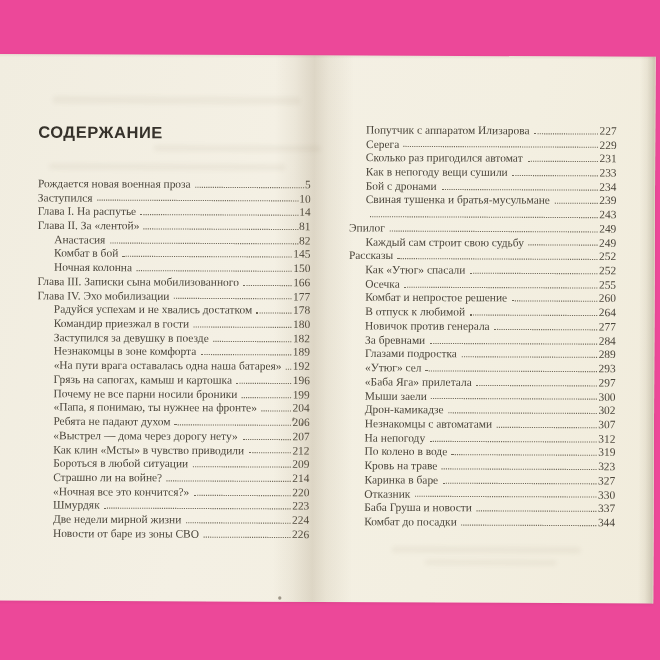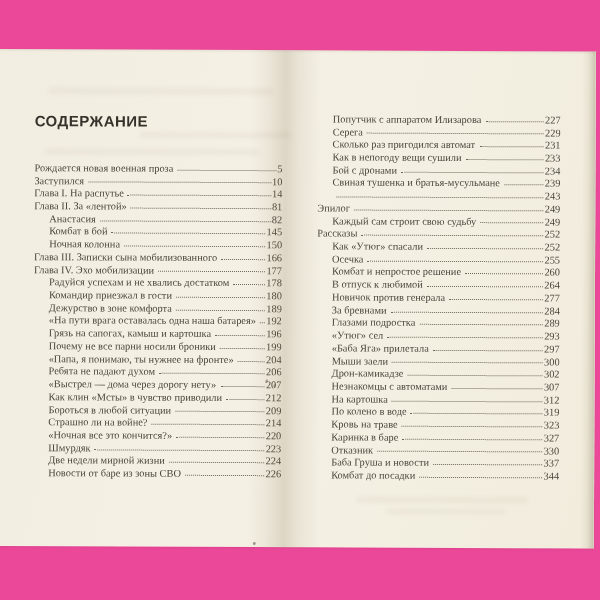--- a/index.html
+++ b/index.html
@@ -125,21 +125,26 @@
           <span class="t">Радуйся успехам и не хвались достатком</span>
           <span class="leader"></span>
           <span class="pg">178</span>
         </div>
         <div class="entry ind">
           <span class="t">Командир приезжал в гости</span>
           <span class="leader"></span>
           <span class="pg">180</span>
         </div>
         <div class="entry ind">
-          <span class="t">Дежурство в зоне комфорта</span>
+          <span class="t">Заступился за девушку в поезде</span>
+          <span class="leader"></span>
+          <span class="pg">182</span>
+        </div>
+        <div class="entry ind">
+          <span class="t">Незнакомцы в зоне комфорта</span>
           <span class="leader"></span>
           <span class="pg">189</span>
         </div>
         <div class="entry ind">
           <span class="t">«На пути врага оставалась одна наша батарея»</span>
           <span class="leader"></span>
           <span class="pg">192</span>
         </div>
         <div class="entry ind">
           <span class="t">Грязь на сапогах, камыш и картошка</span>
@@ -306,21 +311,21 @@
           <span class="t">Дрон-камикадзе</span>
           <span class="leader"></span>
           <span class="pg">302</span>
         </div>
         <div class="entry ind">
           <span class="t">Незнакомцы с автоматами</span>
           <span class="leader"></span>
           <span class="pg">307</span>
         </div>
         <div class="entry ind">
-          <span class="t">На картошка</span>
+          <span class="t">На непогоду</span>
           <span class="leader"></span>
           <span class="pg">312</span>
         </div>
         <div class="entry ind">
           <span class="t">По колено в воде</span>
           <span class="leader"></span>
           <span class="pg">319</span>
         </div>
         <div class="entry ind">
           <span class="t">Кровь на траве</span>

